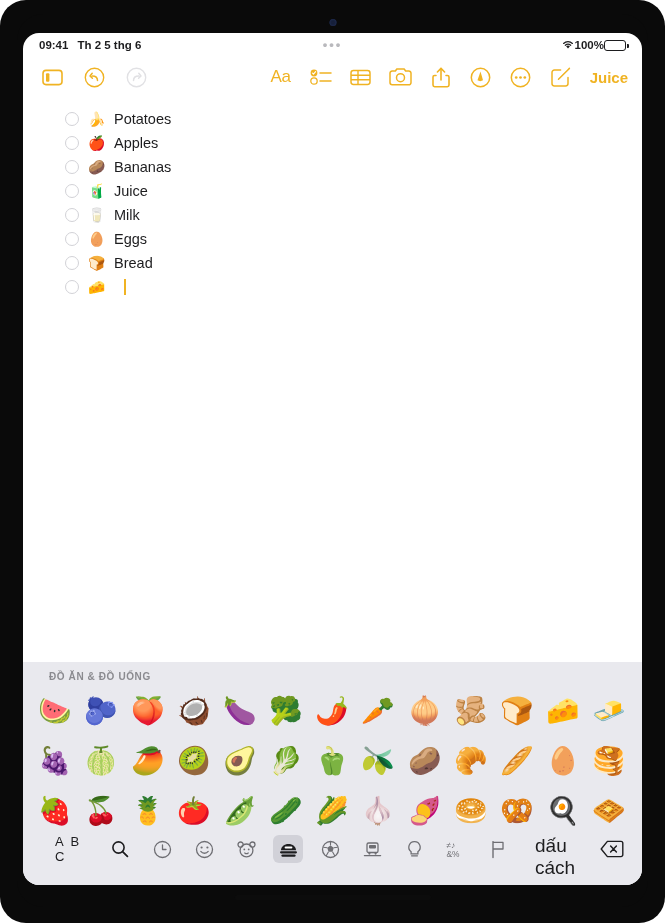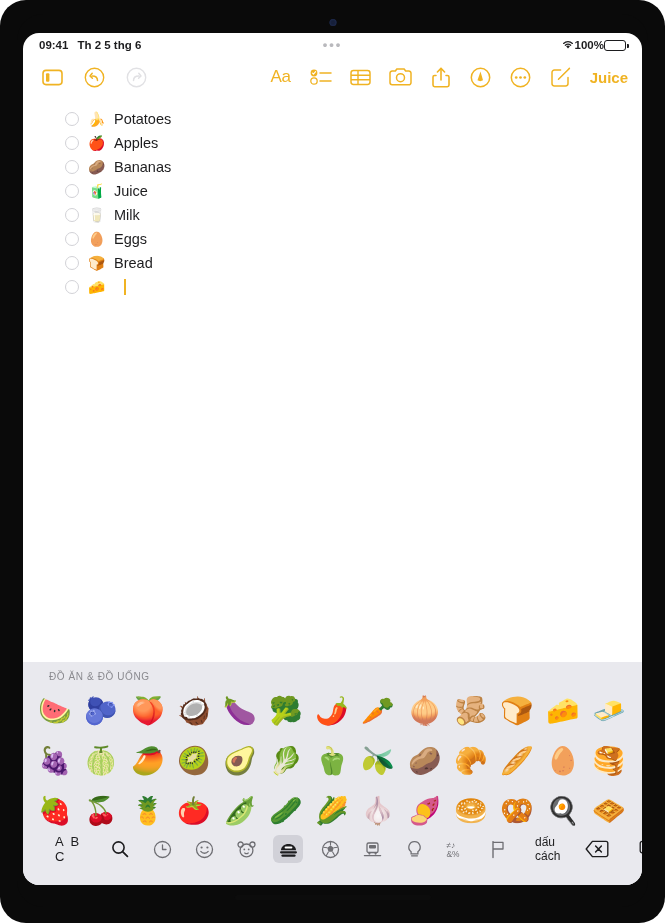--- a/index.html
+++ b/index.html
@@ -90,21 +90,21 @@
   .check-emoji { font-size: 14px; line-height: 1; width: 17px; }
   .check-text { font-size: 14.5px; color: #1d1d1f; }
   .caret {
     display: inline-block; width: 1.6px; height: 16px;
     background: #f0b323; margin-left: 1px; vertical-align: -3px;
   }
 
   
   .keyboard { background: #e9e9ee; height: 223px; }
   .kb-section {
-    font-size: 10px; font-weight: normal; color: #8a8a8f;
+    font-size: 10px; font-weight: bold; color: #8a8a8f;
     letter-spacing: 0.6px; padding: 9px 0 3px 26px;
   }
   .emoji-grid { padding: 0 12px; }
   .emoji-row {
     display: flex; justify-content: space-between;
     height: 50px; align-items: center;
   }
   .emoji-cell {
     font-size: 27px; line-height: 1; width: 41px;
     text-align: center; cursor: pointer;
@@ -115,21 +115,21 @@
     padding: 0 32px; gap: 12px;
   }
   .kb-btn {
     display: flex; align-items: center; justify-content: center;
     color: #1d1d1f; cursor: pointer; height: 28px; min-width: 30px;
   }
   .kb-btn.abc { font-size: 13px; letter-spacing: 2px; font-weight: 500; margin-right: 8px;}
   .kb-cat { width: 31px; }
   .kb-cat.sel { background: #d1d1d8; border-radius: 6px; }
   .kb-space {
-    font-size: 12px; color: #1d1d1f; margin-left: auto; cursor: pointer;
+    font-size: 19px; color: #1d1d1f; margin-left: auto; cursor: pointer;
     padding: 0 10px;
   }
 
   
   .home-ind {
     position: absolute; bottom: 7px; left: 50%; transform: translateX(-50%);
     width: 196px; height: 5px; background: #0c0c0c; border-radius: 3px;
   }
 </style>
 </head>

